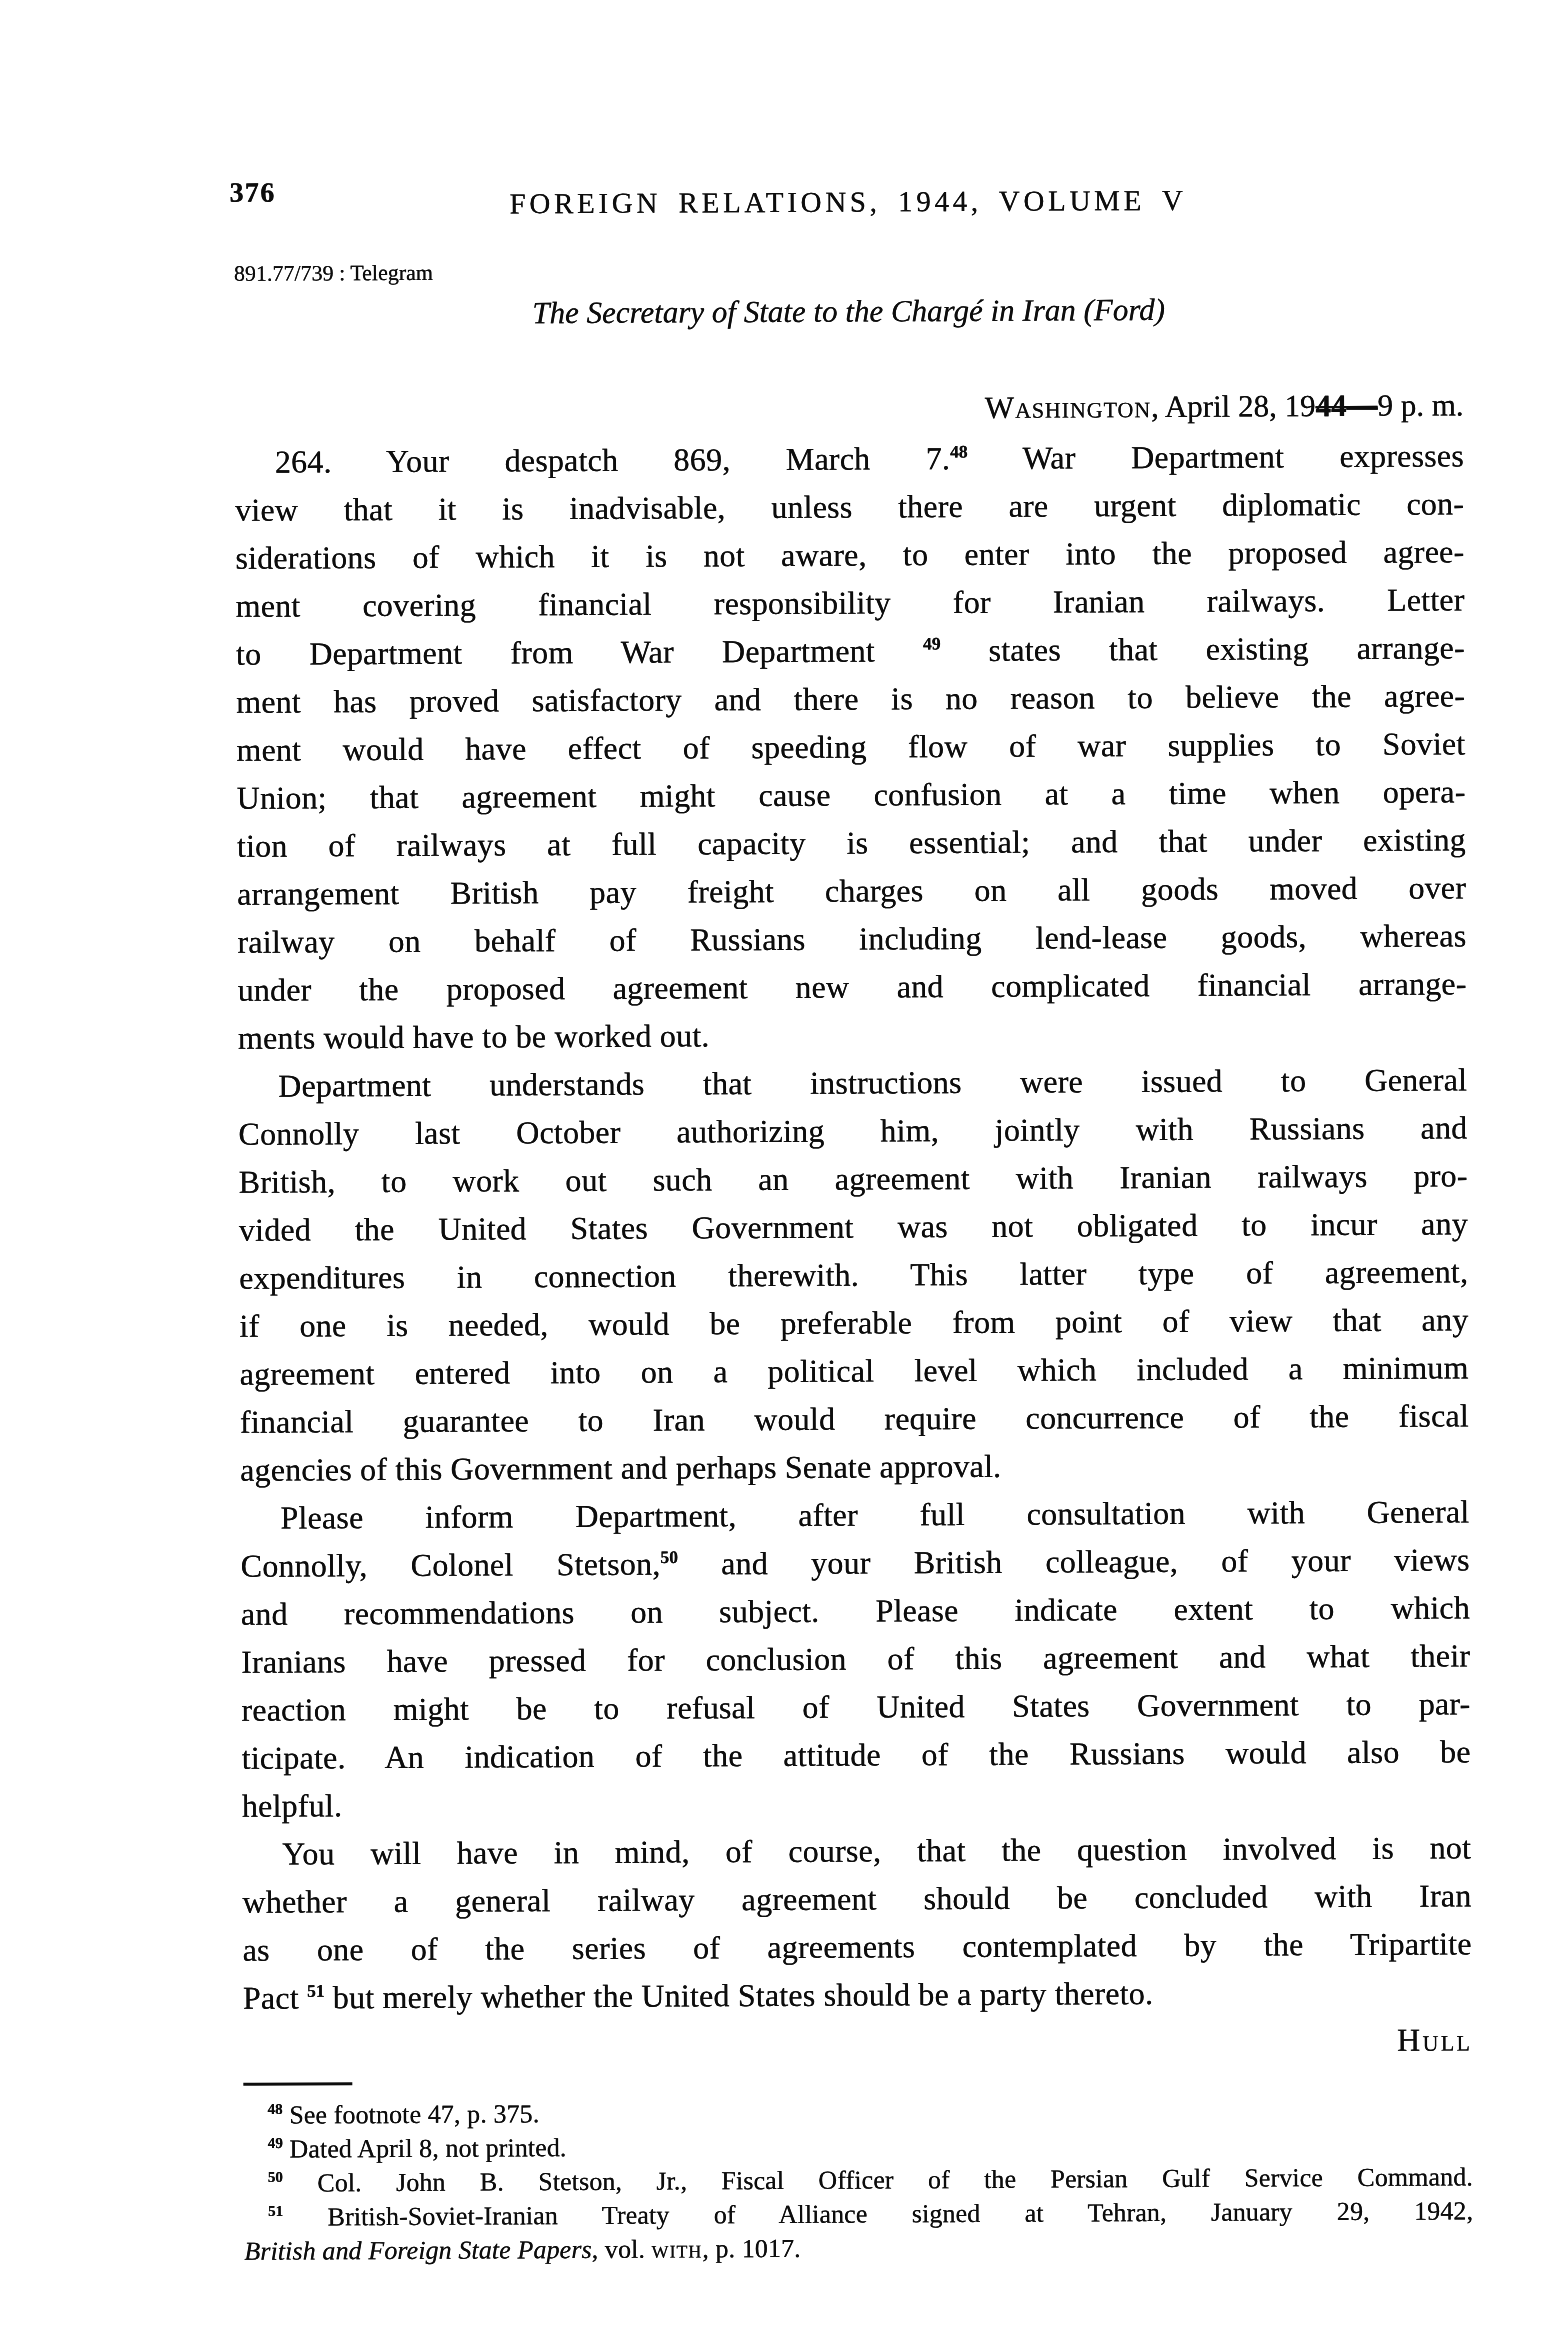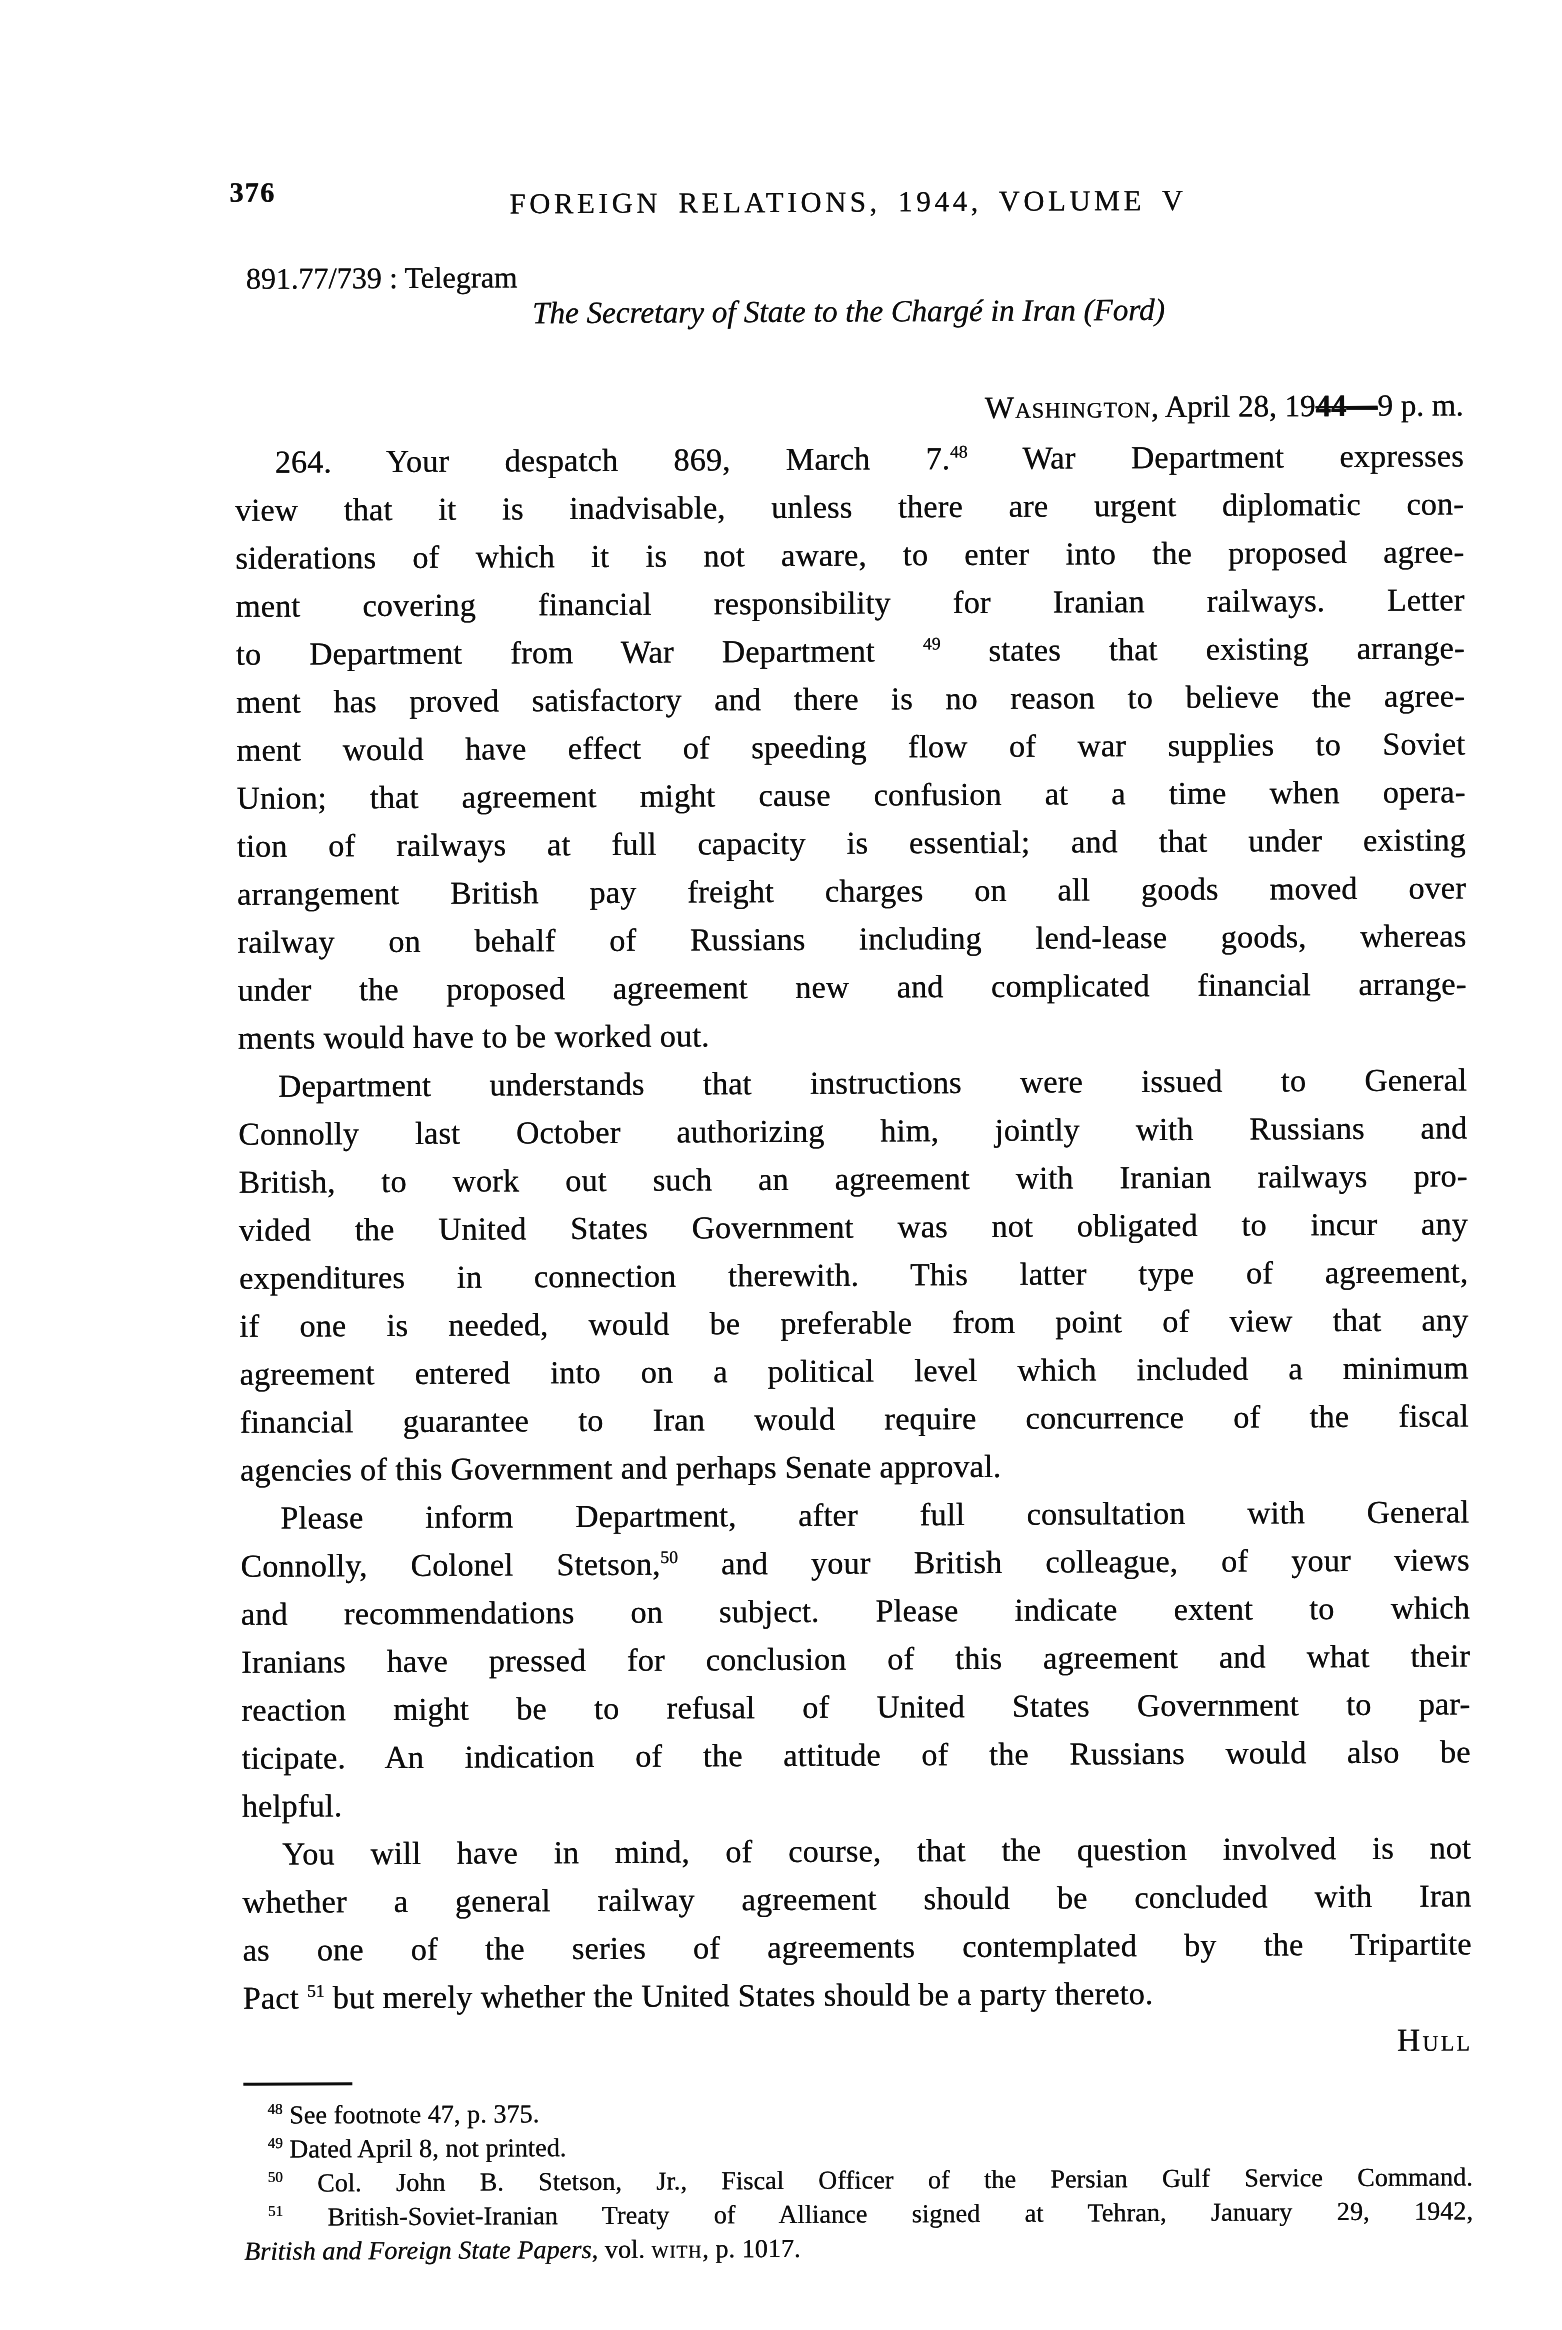--- a/index.html
+++ b/index.html
@@ -39,23 +39,23 @@
     top: 188px;
     text-align: center;
     font-size: 29px;
     letter-spacing: 3.7px;
     word-spacing: 6.5px;
     line-height: 1;
     white-space: nowrap;
   }
   .refline {
     position: absolute;
-    left: 251px;
+    left: 239px;
     top: 259px;
-    font-size: 30px;
+    font-size: 22px;
     line-height: 1.1;
   }
   .title {
     position: absolute;
     left: 239px;
     width: 1229px;
     top: 295px;
     text-align: center;
     font-style: italic;
     font-size: 31px;
@@ -83,20 +83,21 @@
   }
   .para { margin: 0; }
   .line { display: block; }
   .line.j { text-align: justify; text-align-last: justify; }
   .para .line:first-child { text-indent: 40px; }
   sup {
     font-size: 55%;
     line-height: 0;
     vertical-align: super;
     letter-spacing: 0;
+    font-weight: bold;
   }
   .signature {
     text-align: right;
     font-size: 32px;
     line-height: 48px;
   }
   .signature .sc { letter-spacing: 2.3px; font-family: Liberation Serif, serif; }
   .fnrule {
     margin-top: 13px;
     width: 109px;

